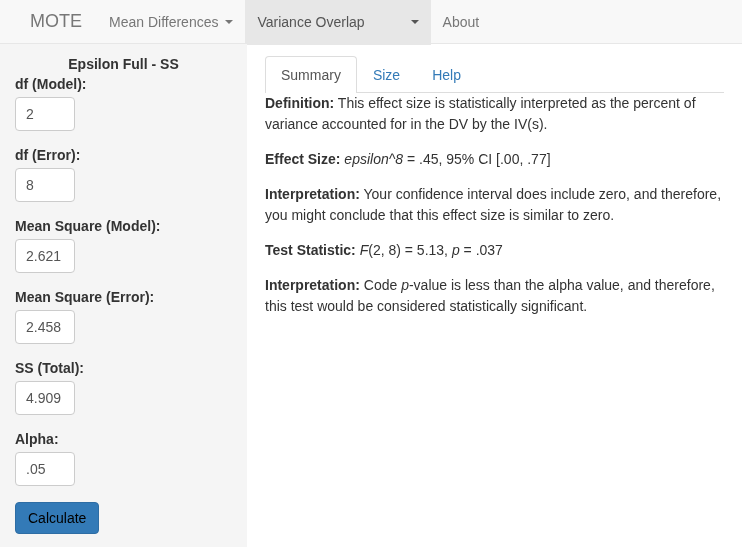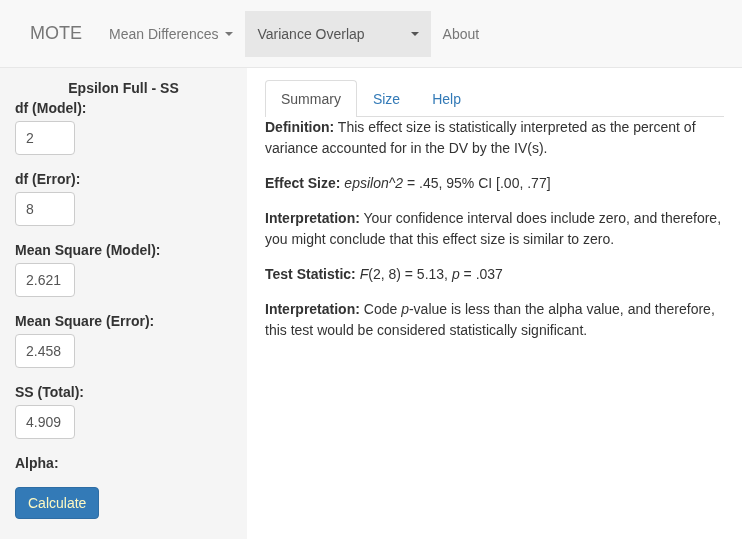--- a/index.html
+++ b/index.html
@@ -1,28 +1,28 @@
 <!DOCTYPE html>
 <html><head>
   <meta charset="utf-8">
   <style>
     * { box-sizing: border-box; margin: 0; padding: 0; }
     body { font-family: "Helvetica Neue", Helvetica, Arial, sans-serif; font-size: 14px; color: #333; background: #fff; width: 742px; }
-    .navbar { background: #f8f8f8; border-bottom: 1px solid #e7e7e7; height: 68px; display: flex; align-items: center; padding: 0 15px; }
+    .navbar { background: #f8f8f8; border-bottom: 1px solid #e7e7e7; height: 44px; display: flex; align-items: center; padding: 0 15px; }
     .navbar-brand { font-size: 18px; color: #777; padding: 15px; text-decoration: none; }
     .navbar-item { color: #777; padding: 15px 12px; text-decoration: none; display: flex; align-items: center; gap: 5px; font-size: 14px; cursor: pointer; }
     .navbar-item.active { background: #e7e7e7; color: #555; gap: 44px; }
     .caret { display: inline-block; width: 0; height: 0; margin-left: 2px; vertical-align: middle; border-top: 4px solid; border-right: 4px solid transparent; border-left: 4px solid transparent; }
     .container { display: flex; }
     .sidebar { width: 247px; background: #f5f5f5; padding: 12px 15px 20px 15px; }
     .sidebar-title { font-weight: bold; text-align: center; font-size: 14px; margin-bottom: 4px; }
     .form-group { margin-bottom: 16px; }
     .form-label { font-weight: bold; font-size: 14px; display: block; margin-bottom: 5px; color: #333; }
     .form-control { width: 60px; height: 34px; padding: 6px 10px; font-size: 14px; color: #555; background: #fff; border: 1px solid #ccc; border-radius: 4px; }
-    .btn-primary { color: #fef9c3; background: #337ab7; border: 1px solid #2e6da4; padding: 7px 12px; font-size: 14px; border-radius: 4px; cursor: pointer; }
+    .btn-primary { color: #000000; background: #337ab7; border: 1px solid #2e6da4; padding: 7px 12px; font-size: 14px; border-radius: 4px; cursor: pointer; }
     .main { flex: 1; padding: 12px 18px; }
     .tabs { display: flex; border-bottom: 1px solid #ddd; }
     .tab { padding: 10px 15px; cursor: pointer; color: #337ab7; border: 1px solid transparent; border-bottom: none; margin-bottom: -1px; border-radius: 4px 4px 0 0; }
     .tab.active { color: #555; background: #fff; border-color: #ddd #ddd #fff; }
     .content p { margin-bottom: 14px; line-height: 1.5; color: #333; }
     .content strong { font-weight: bold; }
     .content em { font-style: italic; }
   </style>
 </head>
 <body>
@@ -66,39 +66,40 @@
       <input class="form-control" value="2.458" style="">
     </div>
 
     <div class="form-group">
       <label class="form-label">SS (Total):</label>
       <input class="form-control" value="4.909" style="">
     </div>
 
     <div class="form-group">
       <label class="form-label">Alpha:</label>
+      <input class="form-control" value=".05" style="">
     </div>
 
     <button class="btn-primary">Calculate</button>
   </div>
 
   <div class="main">
     <div class="tabs">
       <div class="tab active">Summary</div>
       <div class="tab">Size</div>
       <div class="tab">Help</div>
     </div>
 
     <div class="content">
       <p>
         <strong>Definition:</strong><span> This effect size is statistically interpreted as the percent of variance accounted for in the DV by the IV(s).</span>
       </p>
       <p>
         <strong>Effect Size:</strong>
-        <em>epsilon^2</em><span> = .45, 95% CI [.00, .77]</span>
+        <em>epsilon^8</em><span> = .45, 95% CI [.00, .77]</span>
       </p>
       <p>
         <strong>Interpretation:</strong><span> Your confidence interval does include zero, and therefore, you might conclude that this effect size is similar to zero.</span>
       </p>
       <p>
         <strong>Test Statistic:</strong>
         <em>F</em><span>(2, 8) = 5.13, </span><em>p</em><span> = .037</span>
       </p>
       <p>
         <strong>Interpretation:</strong><span> Code </span><em>p</em><span>-value is less than the alpha value, and therefore, this test would be considered statistically significant.</span>

